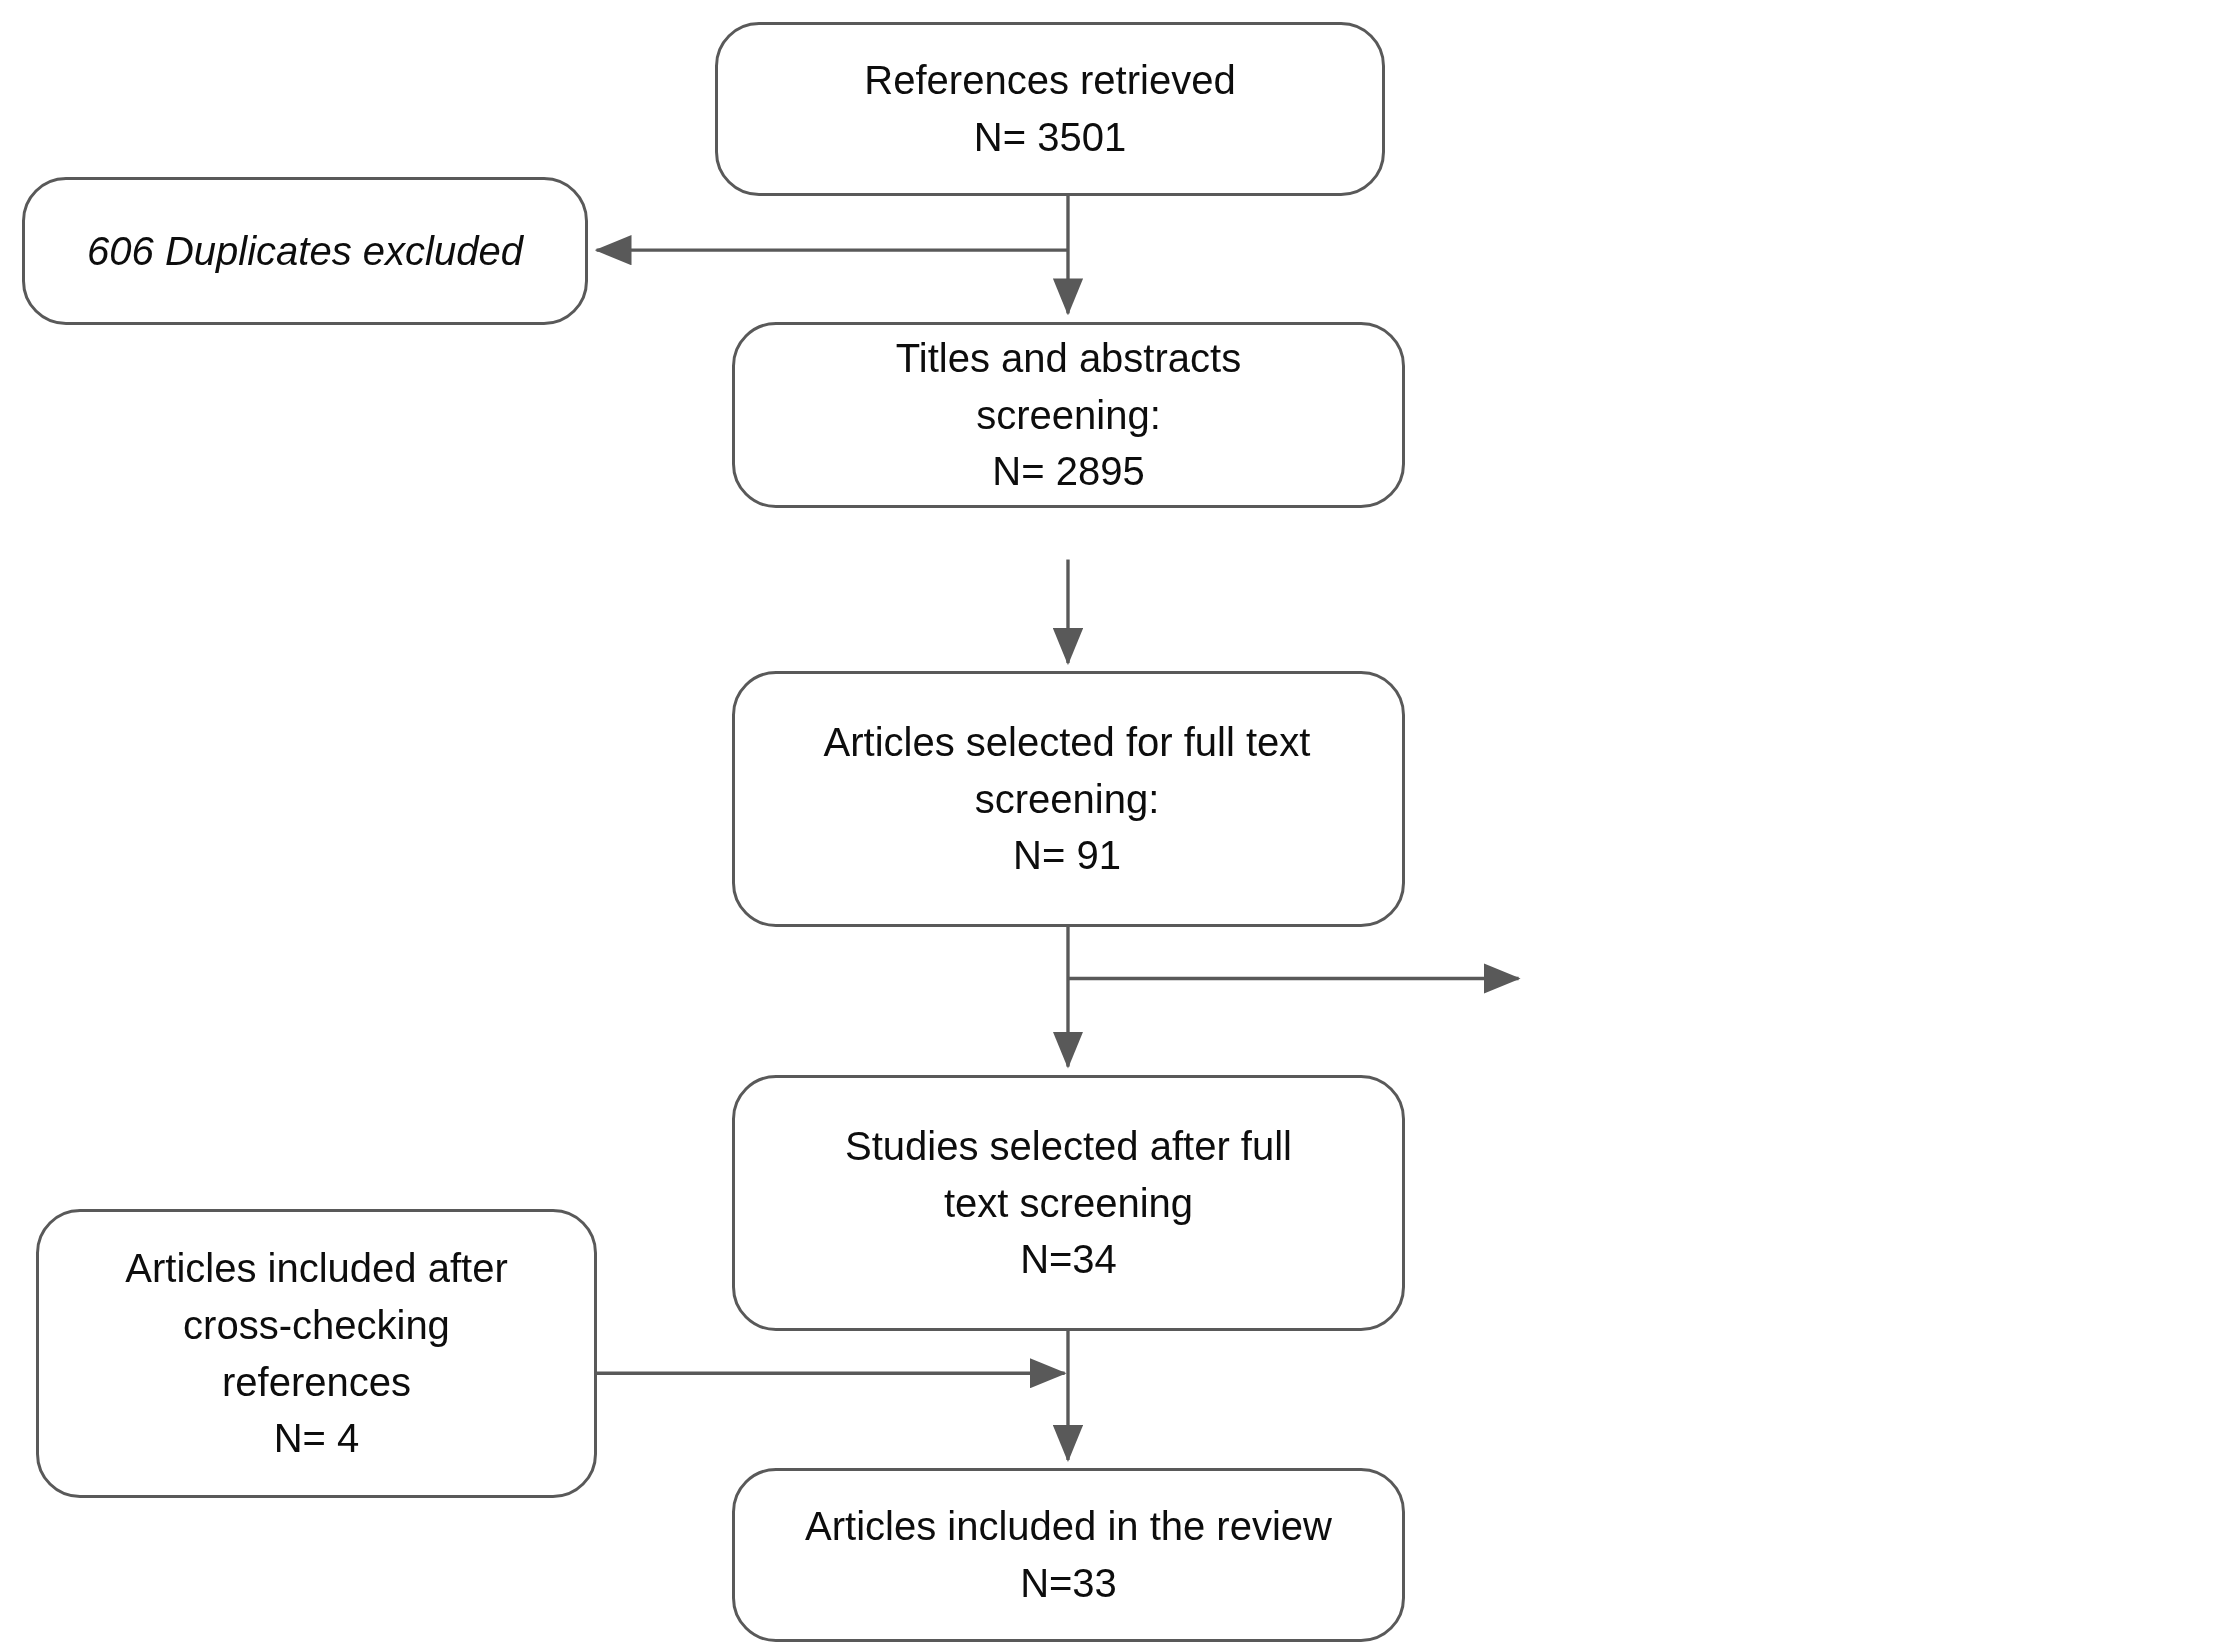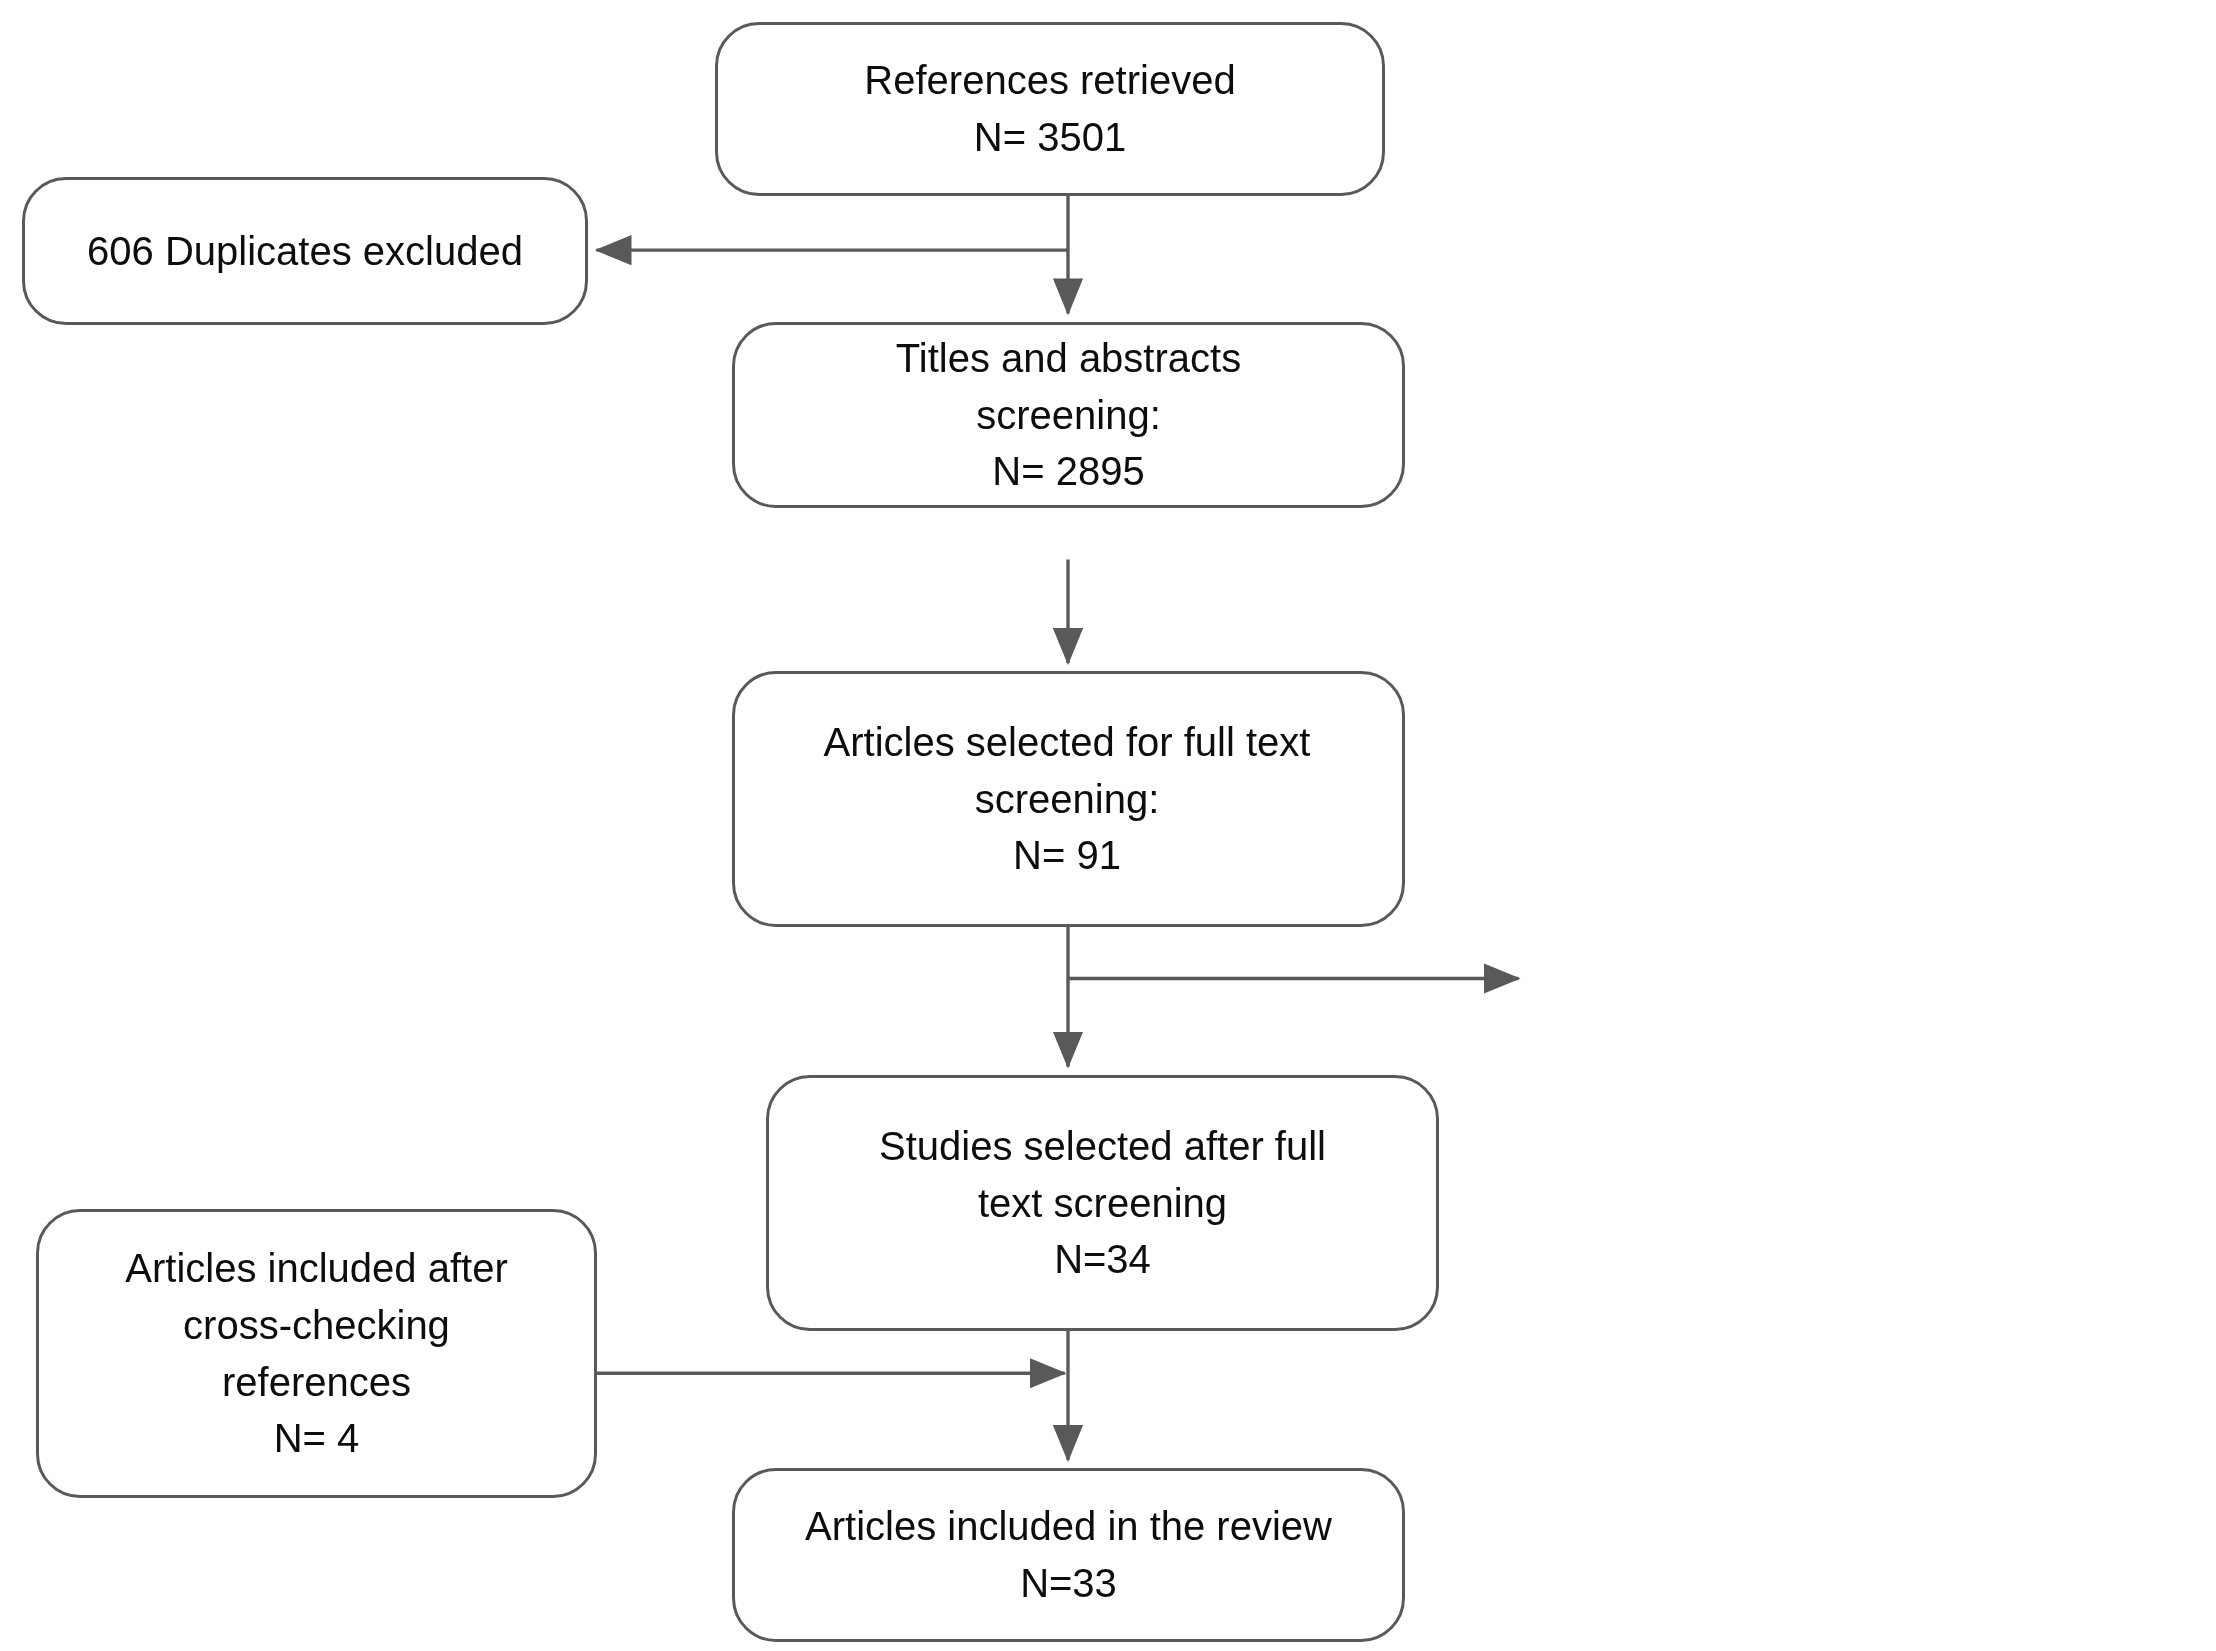--- a/index.html
+++ b/index.html
@@ -39,25 +39,25 @@
     line-height: 1.42;
     padding: 6.7px 23px;
     font-family: "Liberation Sans", "DejaVu Sans", sans-serif;
   }
   .node .line {
     display: block;
     white-space: nowrap;
   }
   
   #node-references      { left: 715px; top:   22px; width: 670px;  height: 174px; }
-  #node-duplicates      { left:   22px; top:  177px; width: 566px;  height: 148px; }
+  #node-duplicates      { left:   22px; top:  177px; width: 566px;  height: 148px; font-style: italic; }
   #node-titles          { left: 732px; top:  322px; width: 673px; height: 186px; }
   #node-fulltext-select { left: 732px; top:  671px; width: 673px; height: 256px; padding-left: 20px; }
   #node-excluded        { left: 1527px; top: 912px; width: 669px;  height: 166px; }
-  #node-studies-select  { left: 732px; top: 1075px; width: 673px; height: 256px; margin-left: 34px; }
+  #node-studies-select  { left: 732px; top: 1075px; width: 673px; height: 256px; }
   #node-crosscheck      { left:   36px; top: 1209px; width: 561px;  height: 289px; }
   #node-included        { left: 732px; top: 1468px; width: 673px; height: 174px; }
 </style>
 </head>
 <body>
 
 <div id="stage">
 
   <svg id="edges" viewBox="0 0 3295 2455" width="2216" height="1651" xmlns="http://www.w3.org/2000/svg">
     <defs>

